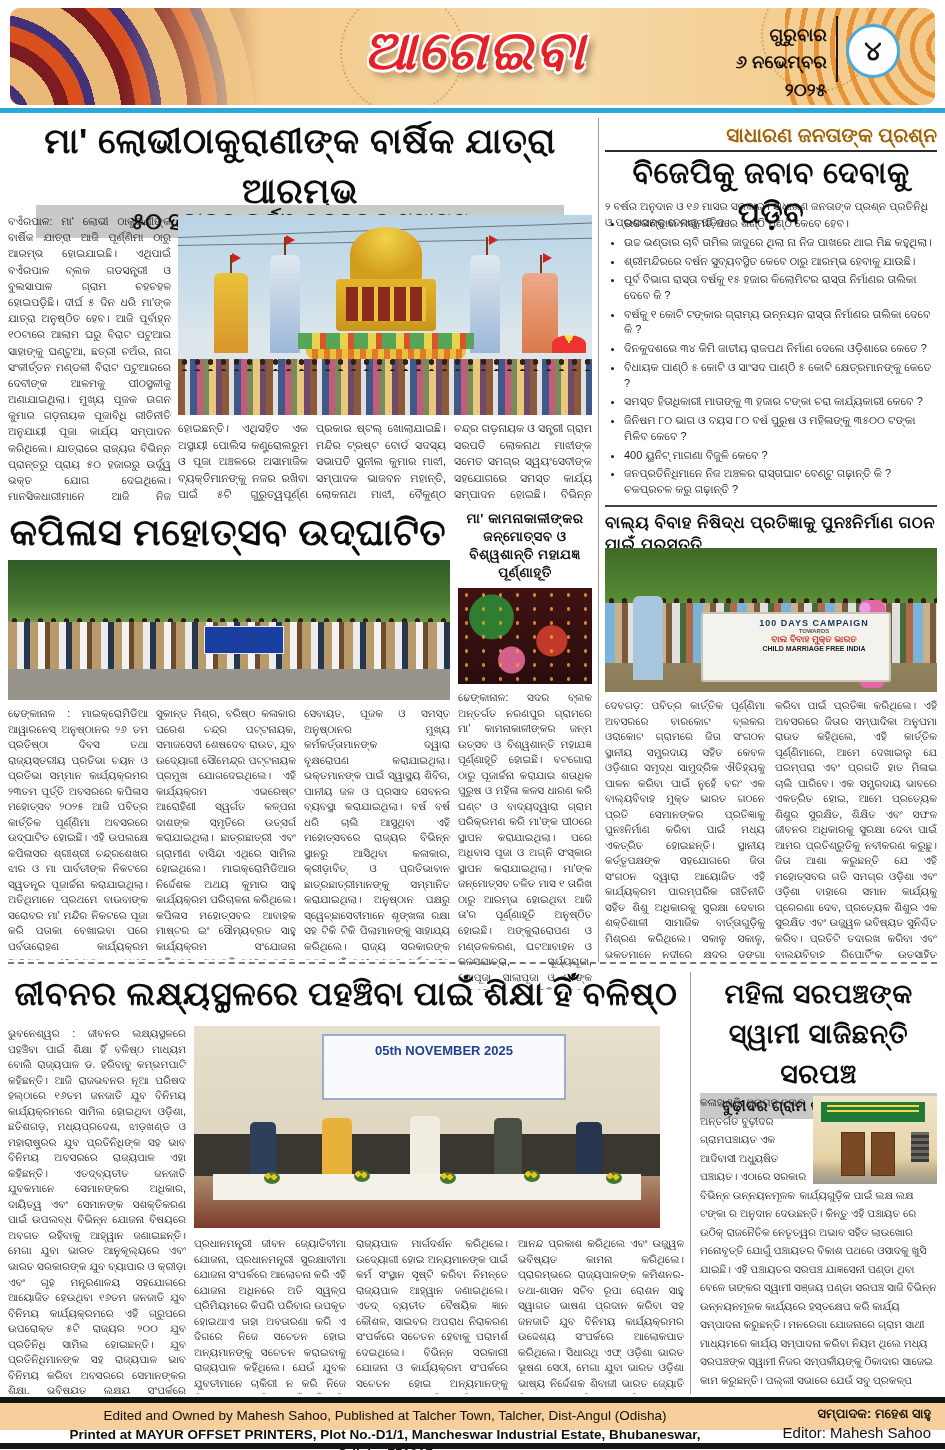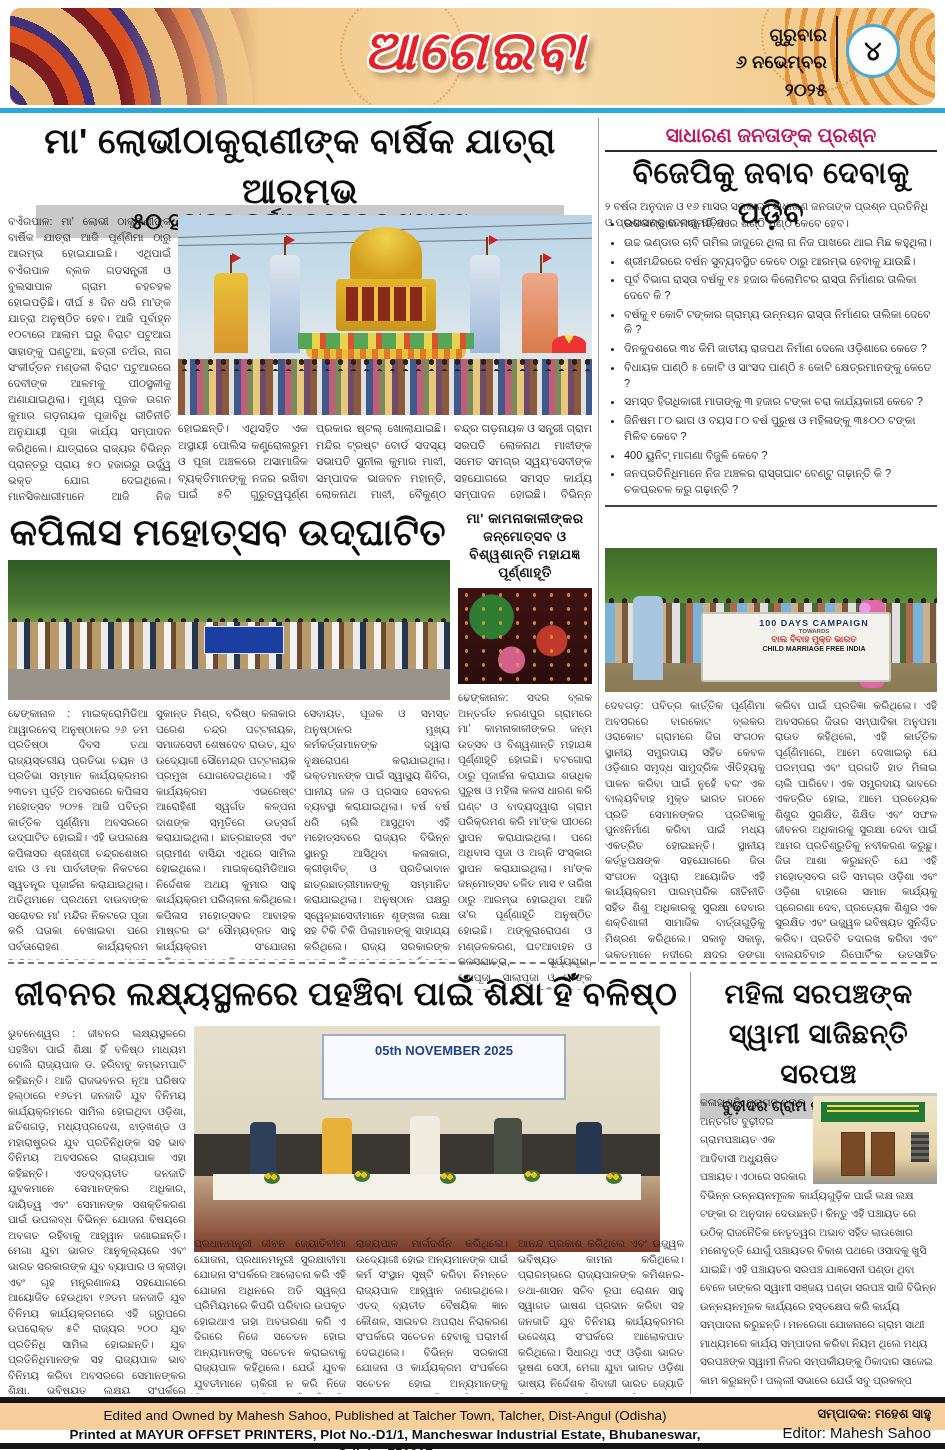--- a/index.html
+++ b/index.html
@@ -31,21 +31,21 @@
   .pgcircle{left:846px;top:24px;width:48px;height:48px;border-radius:50%;background:#fdfdfd;
             border:3px solid #49a9d9;text-align:center;line-height:48px;font-size:27px;font-weight:bold;color:#111;}
   .bluerule{left:0;top:108px;width:945px;height:5px;background:#2ba7da;}
   
   .vrule{width:1px;background:#9a9a9a;}
   .dashsep{border-top:2px dashed #777;}
   .hline{height:2px;background:#2b2b2b;}
   
   .h-big{font-weight:bold;color:#0d0d0d;text-align:center;letter-spacing:.5px;}
   .graybar{background:#c9c9c9;color:#111;font-weight:bold;text-align:center;overflow:hidden;margin-top:33px;}
-  .kicker{font-size:20px;font-weight:bold;text-align:center;color:#be185d;border-bottom:2px solid #2b2b2b;padding-bottom:3px;}
+  .kicker{font-size:20px;font-weight:bold;text-align:right;color:#a16207;border-bottom:2px solid #2b2b2b;padding-bottom:3px;}
   
   .photo{overflow:hidden;position:absolute;background:#cfd8dc;}
   
   .ph-temple{background:linear-gradient(#b9d4e6 0%,#cfe0ea 45%,#dde6ea 60%);}
   .wire{position:absolute;height:1px;background:rgba(40,40,40,.55);width:120%;left:-5%;}
   .tower{position:absolute;border-radius:6px 6px 0 0;}
   .flag{position:absolute;width:0;height:0;border-top:5px solid transparent;border-bottom:5px solid transparent;border-left:9px solid #cc2222;}
   .pole{position:absolute;width:2px;background:#7a3b10;}
   .dome{position:absolute;background:radial-gradient(circle at 50% 20%,#f2d34a,#d29c1c 70%);border-radius:50% 50% 8% 8%;}
   .pav{position:absolute;background:linear-gradient(#e3b52b,#c9961d);border-radius:4px;}
@@ -200,41 +200,42 @@
       <li>ସମସ୍ତ ହିତାଧିକାରୀ ମାତାଙ୍କୁ ୩ ହଜାର ଟଙ୍କା ଚରା କାର୍ଯ୍ୟକାରୀ କେବେ ?</li>
       <li>ଜିନିଷମ ୮୦ ଭାଗ ଓ ବୟସ ୮୦ ବର୍ଷ ପୁରୁଷ ଓ ମହିଳାଙ୍କୁ ୩୫୦୦ ଟଙ୍କା ମିଳିବ କେବେ ?</li>
       <li>400 ୟୁନିଟ୍ ମାଗଣା ବିଜୁଳି କେବେ ?</li>
       <li>ଜନପ୍ରତିନିଧିମାନେ ନିଜ ଅଞ୍ଚଳର ରାସ୍ତାଘାଟ ବେଣ୍ଟୁ ଗଢ଼ାନ୍ତି କି ? ଚକପ୍ରଚଳ କରୁ ଗଢ଼ାନ୍ତି ?</li>
       <li>କୋଇଲା ଉତ୍ପାଦନ ଲକ୍ଷ୍ୟ ପୂରଣ ସତ୍ତ୍ୱେ ତାଳଚେରରେ କମ୍ପାନୀ ଅଫିସ୍ ଖୋଲିବ କେବେ ?</li>
 
     </ul>
   </div>
   <div class="abs" style="left:605px;top:505px;width:332px;height:1.5px;background:#444;"></div>
 
+  <div class="abs h-big" style="left:605px;top:511px;width:332px;font-size:16.5px;line-height:22px;text-align:left;">ବାଲ୍ୟ ବିବାହ ନିଷିଦ୍ଧ ପ୍ରତିଜ୍ଞାକୁ ପୁନଃନିର୍ମାଣ ଗଠନ ପାଇଁ ପ୍ରସ୍ତୁତି</div>
   <div class="photo ph-cm" style="left:605px;top:548px;width:332px;height:144px;">
     <div class="heads" style="top:48px;height:12px;"></div>
     <div class="cm-people"></div>
     <div class="cm-blue" style="left:28px;top:48px;width:30px;height:84px;"></div>
     <div class="cm-pink" style="right:52px;top:52px;width:26px;height:88px;"></div>
     <div class="cm-banner" style="left:96px;top:64px;width:150px;height:66px;">
       <div class="cm-b1">100 DAYS CAMPAIGN</div>
       <div class="cm-b2">TOWARDS</div>
       <div class="cm-b3">ବାଲ ବିବାହ ମୁକ୍ତ ଭାରତ</div>
       <div class="cm-b4">CHILD MARRIAGE FREE INDIA</div>
     </div>
   </div>
   <div class="abs bodytxt jt small" style="left:605px;top:698px;width:160px;height:260px;">ଦେବଗଡ଼: ପବିତ୍ର କାର୍ତ୍ତିକ ପୂର୍ଣ୍ଣିମା ଅବସରରେ ବାରକୋଟ ବ୍ଲକର ଓରାକୋଟ ଗ୍ରାମରେ ଜିତା ସଂଗଠନ ସ୍ଥାନୀୟ ସମ୍ପ୍ରଦାୟ ସହିତ କେବଳ ଓଡ଼ିଶାର ସମୃଦ୍ଧ ସାମୁଦ୍ରିକ ଐତିହ୍ୟକୁ ପାଳନ କରିବା ପାଇଁ ନୁହେଁ ବରଂ ଏକ ବାଲ୍ୟବିବାହ ମୁକ୍ତ ଭାରତ ଗଠନେ ପ୍ରତି ସେମାନଙ୍କର ପ୍ରତିଜ୍ଞାକୁ ପୁନଃନିର୍ମାଣ କରିବା ପାଇଁ ମଧ୍ୟ ଏକତ୍ରିତ ହୋଇଛନ୍ତି। ସ୍ଥାନୀୟ କର୍ତ୍ତୃପକ୍ଷଙ୍କ ସହଯୋଗରେ ଜିତା ସଂଗଠନ ଦ୍ୱାରା ଆୟୋଜିତ ଏହି କାର୍ଯ୍ୟକ୍ରମ ପାରମ୍ପରିକ ରୀତିନୀତି ସହିତ ଶିଶୁ ଅଧିକାରକୁ ସୁରକ୍ଷା ଦେବାର ଶକ୍ତିଶାଳୀ ସାମାଜିକ ବାର୍ତ୍ତାଗୁଡ଼ିକୁ ମିଶ୍ରଣ କରିଥିଲେ। ସକାଳୁ ସକାଳୁ, ଭକ୍ତମାନେ ନଦୀରେ କ୍ଷୁଦ୍ର ଡଙ୍ଗା ଭସାଇ ପିଲାମାନଙ୍କ ମଙ୍ଗଳ ଏବଂ ସଶକ୍ତିକରଣ ପାଇଁ ପ୍ରାର୍ଥନା କରାଯାଇଥିଲା। ସମ୍ପ୍ରଦାୟ ନେତା ଏବଂ ଜିତା କର୍ମକର୍ତ୍ତା ଅରୁଣ କୁମାର ଦାସ ଓ ସୁମନ କୁମାର ସାହୁଙ୍କ ନେତୃତ୍ୱରେ ଏକ ପ୍ରତିଜ୍ଞା ସମାରୋହ ସହିତ ଉତ୍ସବ ଏକ ଅର୍ଥପୂର୍ଣ୍ଣ ମୋଡ଼ ନେଇଥିଲା। ଏକ ଉତ୍ସାହୀ ଆହ୍ୱାନ ଏବଂ ପ୍ରତିକ୍ରିୟା ଶୈଳୀରେ, ଜନତା ବାଲ୍ୟବିବାହ ବିରୁଦ୍ଧରେ ଠିଆ ହେବା, ଝିଅମାନଙ୍କ ଶିକ୍ଷାକୁ ସମର୍ଥନ କରିବା ଏବଂ ଆଇନଗତ ବୟସ ପୂର୍ବରୁ କୌଣସି ଶିଶୁଙ୍କୁ ବିବାହ ନ କରିବା ନିଶ୍ଚିତ</div>
   <div class="abs bodytxt jt small" style="left:775px;top:698px;width:162px;height:260px;">କରିବା ପାଇଁ ପ୍ରତିଜ୍ଞା କରିଥିଲେ। ଏହି ଅବସରରେ ଜିତାର ସମ୍ପାଦିକା ଅନୁପମା ରାଉତ କହିଥିଲେ, ଏହି କାର୍ତ୍ତିକ ପୂର୍ଣ୍ଣିମାରେ, ଆମେ ଦେଖାଇଲୁ ଯେ ପରମ୍ପରା ଏବଂ ପ୍ରଗତି ହାତ ମିଳାଇ ଚାଲି ପାରିବେ। ଏକ ସମ୍ପ୍ରଦାୟ ଭାବରେ ଏକତ୍ରିତ ହୋଇ, ଆମେ ପ୍ରତ୍ୟେକ ଶିଶୁର ସୁରକ୍ଷିତ, ଶିକ୍ଷିତ ଏବଂ ସଫଳ ଜୀବନର ଅଧିକାରକୁ ସୁରକ୍ଷା ଦେବା ପାଇଁ ଆମର ପ୍ରତିଶ୍ରୁତିକୁ ନବୀକରଣ କରୁଛୁ। ଜିତା ଆଶା କରୁଛନ୍ତି ଯେ ଏହି ମହୋତ୍ସବର ଗତି ସମଗ୍ର ଓଡ଼ିଶା ଏବଂ ଓଡ଼ିଶା ବାହାରେ ସମାନ କାର୍ଯ୍ୟକୁ ପ୍ରେରଣା ଦେବ, ପ୍ରତ୍ୟେକ ଶିଶୁର ଏକ ସୁରକ୍ଷିତ ଏବଂ ଉଜ୍ଜ୍ୱଳ ଭବିଷ୍ୟତ ସୁନିଶ୍ଚିତ କରିବ। ପ୍ରତିଟି ତଦାରଖ କରିବା ଏବଂ ବାଲ୍ୟବିବାହ ରିପୋର୍ଟିଂକୁ ଉତ୍ସାହିତ କରିବା ପାଇଁ ସ୍ଥାନୀୟ କର୍ମଶାଳା ଏବଂ ଅନୁସରଣ କାର୍ଯ୍ୟକ୍ରମ ମାଧ୍ୟମରେ ଅଭିଯାନ ଜାରି ରହିବ। ଓରାକୋଟ କାର୍ଯ୍ୟକ୍ରମର ସଫଳତା ଏକ ନ୍ୟାୟପୂର୍ଣ୍ଣ ସମାଜ ପାଇଁ ଜିତାର ଦୃଷ୍ଟିକୋଣକୁ ସୁଦୃଢ଼ କରିଥାଏ ଯେଉଁଠାରେ ପ୍ରତ୍ୟେକ ବ୍ୟକ୍ତି ସମ୍ମାନ ଏବଂ ଶୋଷଣରୁ ମୁକ୍ତି ସହିତ ବଞ୍ଚିପାରିବେ। ଅରୁଣ କୁମାର ଦାସ ଧନ୍ୟବାଦ ଅର୍ପଣ କରିଥିଲେ।</div>
 
   <div class="abs dashsep" style="left:8px;top:962px;width:929px;height:0;"></div>
 
   <div class="abs h-big" style="left:8px;top:970px;width:676px;font-size:33px;line-height:48px;">ଜୀବନର ଲକ୍ଷ୍ୟସ୍ଥଳରେ ପହଞ୍ଚିବା ପାଇଁ ଶିକ୍ଷା ହିଁ ବଳିଷ୍ଠ ମାଧ୍ୟମ : ରାଜ୍ୟପାଳ</div>
   <div class="abs bodytxt jt small" style="left:8px;top:1026px;width:178px;height:368px;">ଭୁବନେଶ୍ୱର : ଜୀବନର ଲକ୍ଷ୍ୟସ୍ଥଳରେ ପହଞ୍ଚିବା ପାଇଁ ଶିକ୍ଷା ହିଁ ବଳିଷ୍ଠ ମାଧ୍ୟମ ବୋଲି ରାଜ୍ୟପାଳ ଡ. ହରିବାବୁ କମ୍ଭମପାଟି କହିଛନ୍ତି। ଆଜି ରାଜଭବନର ନୂଆ ପରିଷଦ ହଲ୍‌ଠାରେ ୧୬ତମ ଜନଜାତି ଯୁବ ବିନିମୟ କାର୍ଯ୍ୟକ୍ରମରେ ସାମିଲ ହୋଇଥିବା ଓଡ଼ିଶା, ଛତିଶଗଡ଼, ମଧ୍ୟପ୍ରଦେଶ, ଝାଡ଼ଖଣ୍ଡ ଓ ମହାରାଷ୍ଟ୍ରର ଯୁବ ପ୍ରତିନିଧିଙ୍କ ସହ ଭାବ ବିନିମୟ ଅବସରରେ ରାଜ୍ୟପାଳ ଏହା କହିଛନ୍ତି। ଏତଦ୍‌ବ୍ୟତୀତ ଜନଜାତି ଯୁବକମାନେ ସେମାନଙ୍କର ଅଧିକାର, ଦାୟିତ୍ୱ ଏବଂ ସେମାନଙ୍କ ସଶକ୍ତିକରଣ ପାଇଁ ଉପଲବ୍ଧ ବିଭିନ୍ନ ଯୋଜନା ବିଷୟରେ ଅବଗତ ରହିବାକୁ ଆହ୍ୱାନ ଜଣାଇଛନ୍ତି। ମେଗା ଯୁବା ଭାରତ ଆନୁକୂଲ୍ୟରେ ଏବଂ ଭାରତ ସରକାରଙ୍କ ଯୁବ ବ୍ୟାପାର ଓ କ୍ରୀଡ଼ା ଏବଂ ଗୃହ ମନ୍ତ୍ରଣାଳୟ ସହଯୋଗରେ ଆୟୋଜିତ ହେଉଥିବା ୧୬ତମ ଜନଜାତି ଯୁବ ବିନିମୟ କାର୍ଯ୍ୟକ୍ରମରେ ଏହି ଗ୍ରୁପରେ ଉପରୋକ୍ତ ୫ଟି ରାଜ୍ୟର ୨୦୦ ଯୁବ ପ୍ରତିନିଧି ସାମିଲ ହୋଇଛନ୍ତି। ଯୁବ ପ୍ରତିନିଧିମାନଙ୍କ ସହ ରାଜ୍ୟପାଳ ଭାବ ବିନିମୟ କରିବା ଅବସରରେ ସେମାନଙ୍କର ଶିକ୍ଷା, ଭବିଷ୍ୟତ ଲକ୍ଷ୍ୟ ସଂପର୍କରେ ପଚାରିବୁଝିବା ସହ ଏ ଦିଗରେ ଆବଶ୍ୟକୀୟ ପରାମର୍ଶ ଦେଇଥିଲେ। ଜନଜାତିଙ୍କ ବିକାଶ ପାଇଁ କେନ୍ଦ୍ର ସରକାର ଓ ରାଜ୍ୟ ସରକାର ଅନେକ ଯୋଜନା ପ୍ରଣୟନ କରିଛନ୍ତି ବୋଲି ରାଜ୍ୟପାଳ କହିବା ସହିତ ଏ ସବୁ ଯୋଜନା ବିଷୟରେ ଭଲ ଭାବେ ସଚେତନ ହେଲେ ସେମାନେ ଏହା ଦ୍ୱାରା ଲାଭାନ୍ୱିତ ହେବେ ବୋଲି ରାଜ୍ୟପାଳ କହିଥିଲେ। ବିଭିନ୍ନ କଲ୍ୟାଣକାରୀ ଯୋଜନା ସଂପର୍କରେ ଯୁବ ପ୍ରତିନିଧିମାନେ ଅବଗତ ଅଛନ୍ତି କି ନାହିଁ ରାଜ୍ୟପାଳ ପଚାରି ବୁଝିଥିଲେ।</div>
 
-  <div class="photo ph-gov" style="left:194px;top:1026px;width:466px;height:226px;">
+  <div class="photo ph-gov" style="left:194px;top:1026px;width:466px;height:202px;">
     <div class="gov-screen" style="left:128px;top:8px;width:240px;height:62px;">
       <span>05th NOVEMBER 2025</span>
     </div>
     <div class="gov-strip" style="top:108px;height:42px;"></div>
     <div class="fig" style="left:56px;top:96px;width:26px;height:52px;background:#2e3f5a;"></div>
     <div class="fig" style="left:128px;top:92px;width:30px;height:58px;background:#e8b23a;"></div>
     <div class="fig" style="left:216px;top:90px;width:30px;height:60px;background:#f0ece0;"></div>
     <div class="fig" style="left:300px;top:92px;width:28px;height:58px;background:#4a4f44;"></div>
     <div class="fig" style="left:382px;top:96px;width:26px;height:54px;background:#27364f;"></div>
     <div class="gov-table" style="top:148px;height:26px;"></div>

